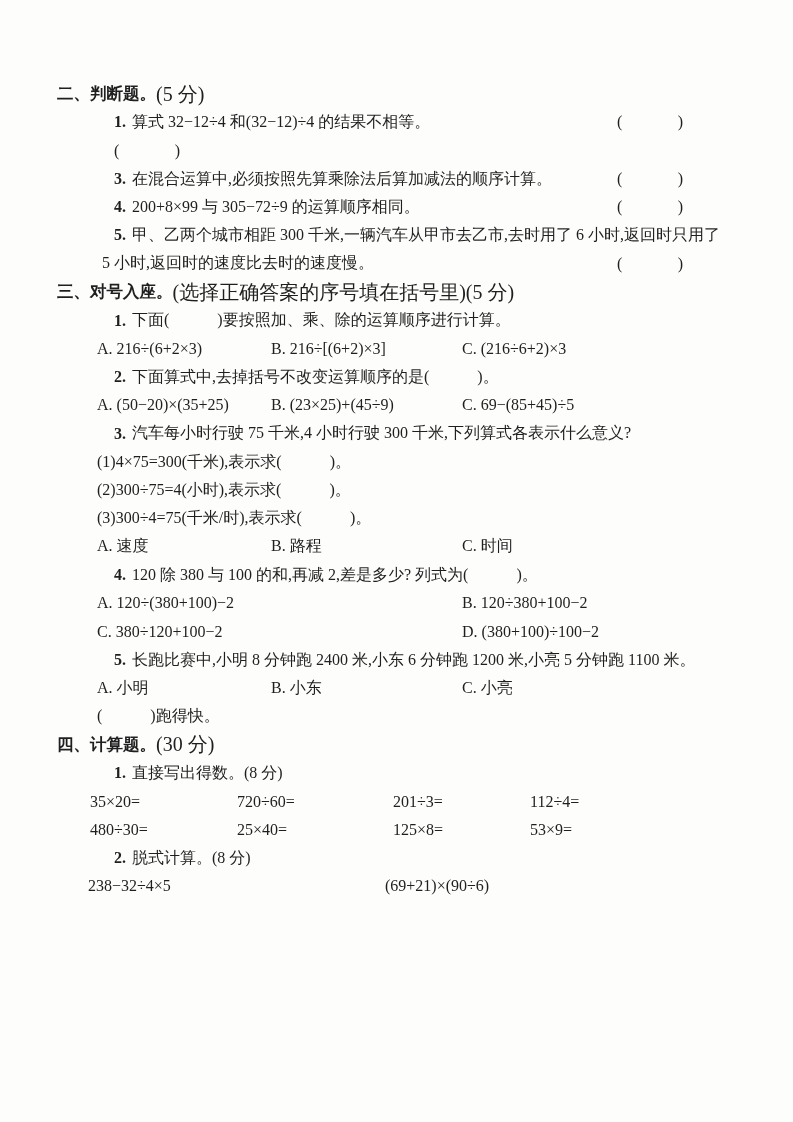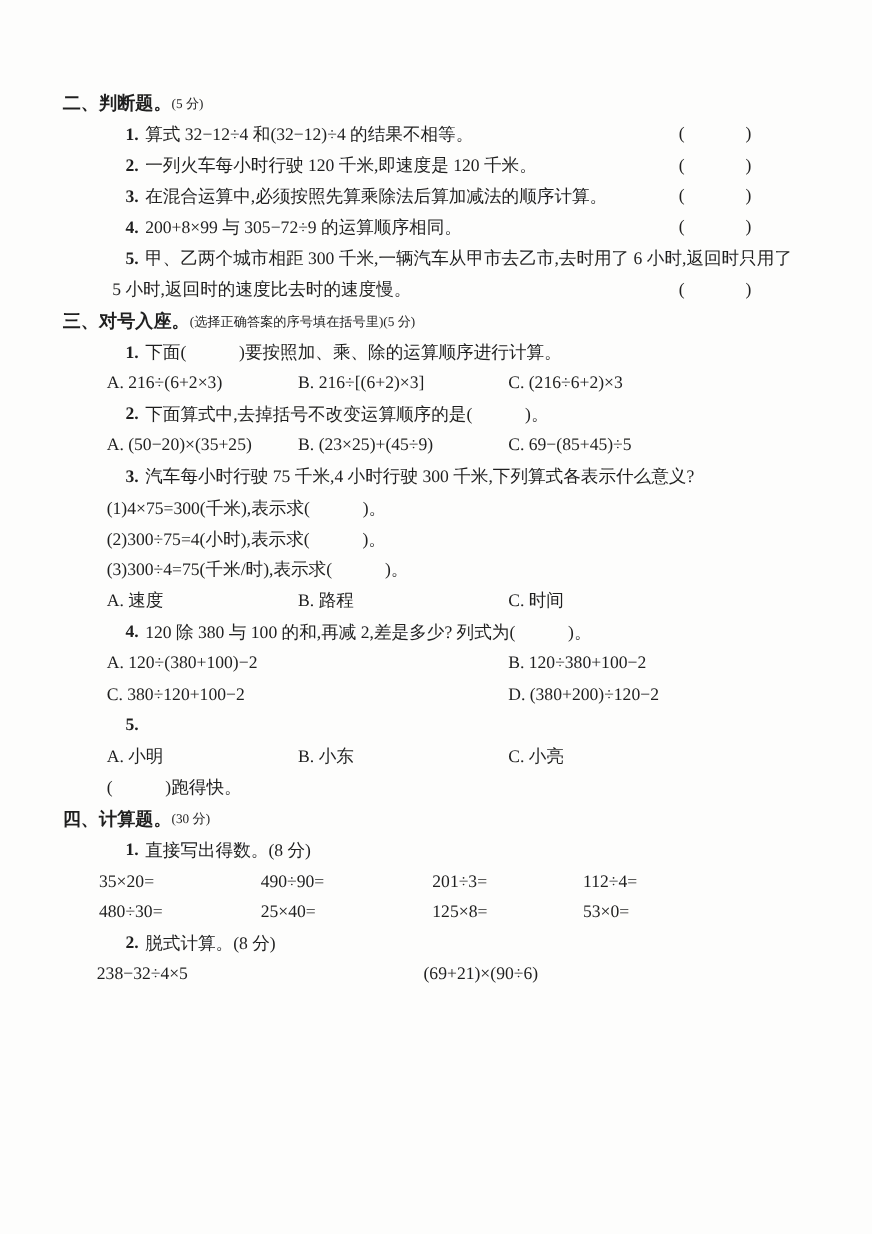--- a/index.html
+++ b/index.html
@@ -26,21 +26,21 @@
   .ind-s  { padding-left: 97px; }   
   .ind-s2 { padding-left: 102px; }  
   .ind-c  { padding-left: 90px; }   
   .ind-e  { padding-left: 88px; }   
 
   .sec-title {
     font-family: "Liberation Sans", "DejaVu Sans", sans-serif;
     font-weight: bold;
     font-size: 16.5px;
   }
-  .sec-rest { font-size: 12px; }
+  .sec-rest { font-size: 20px; }
   .qnum { font-weight: bold; margin-right: 6px; }
 
   .judge-row { justify-content: space-between; padding-right: 110px; }
   .bracket-pair {
     display: inline-flex;
     width: 66px;
     justify-content: space-between;
     flex-shrink: 0;
   }
 
@@ -74,21 +74,20 @@
     <div class="row ind-h">
       <span class="sec-title">二、判断题。</span><span class="sec-rest">(5 分)</span>
     </div>
 
     <div class="row ind-q judge-row">
       <span><span class="qnum">1.</span><span>算式 32−12÷4 和(32−12)÷4 的结果不相等。</span></span>
       <span class="bracket-pair"><span>(</span><span>)</span></span>
     </div>
 
     <div class="row ind-q judge-row">
-      <span><span class="qnum">2.</span><span>一列火车每小时行驶 120 千米,即速度是 120 千米。</span></span>
       <span class="bracket-pair"><span>(</span><span>)</span></span>
     </div>
 
     <div class="row ind-q judge-row">
       <span><span class="qnum">3.</span><span>在混合运算中,必须按照先算乘除法后算加减法的顺序计算。</span></span>
       <span class="bracket-pair"><span>(</span><span>)</span></span>
     </div>
 
     <div class="row ind-q judge-row">
       <span><span class="qnum">4.</span><span>200+8×99 与 305−72÷9 的运算顺序相同。</span></span>
@@ -145,53 +144,53 @@
 
     <div class="row ind-q">
       <span class="qnum">4.</span><span>120 除 380 与 100 的和,再减 2,差是多少? 列式为(　　　)。</span>
     </div>
     <div class="row ind-s">
       <span class="col opt2-1">A. 120÷(380+100)−2</span>
       <span class="col">B. 120÷380+100−2</span>
     </div>
     <div class="row ind-s">
       <span class="col opt2-1">C. 380÷120+100−2</span>
-      <span class="col">D. (380+200)÷120−2</span>
-    </div>
-
-    <div class="row ind-q">
-      <span class="qnum">5.</span>
+      <span class="col">D. (380+100)÷100−2</span>
+    </div>
+
+    <div class="row ind-q">
+      <span class="qnum">5.</span><span>长跑比赛中,小明 8 分钟跑 2400 米,小东 6 分钟跑 1200 米,小亮 5 分钟跑 1100 米。</span>
     </div>
     <div class="row ind-s">
       <span class="col opt3-1">A. 小明</span>
       <span class="col opt3-2">B. 小东</span>
       <span class="col">C. 小亮</span>
     </div>
     <div class="row ind-s">
       <span>(　　　)跑得快。</span>
     </div>
 
     <div class="row ind-h">
       <span class="sec-title">四、计算题。</span><span class="sec-rest">(30 分)</span>
     </div>
 
     <div class="row ind-q">
       <span class="qnum">1.</span><span>直接写出得数。(8 分)</span>
     </div>
     <div class="row ind-c">
       <span class="col calc-1">35×20=</span>
-      <span class="col calc-2">490÷90=</span>
+      <span class="col calc-2">720÷60=</span>
       <span class="col calc-3">201÷3=</span>
       <span class="col">112÷4=</span>
     </div>
     <div class="row ind-c">
       <span class="col calc-1">480÷30=</span>
       <span class="col calc-2">25×40=</span>
       <span class="col calc-3">125×8=</span>
-      <span class="col">53×0=</span>
+      <span class="col">53×9=</span>
     </div>
 
     <div class="row ind-q">
       <span class="qnum">2.</span><span>脱式计算。(8 分)</span>
     </div>
     <div class="row ind-e">
       <span class="col expr-1">238−32÷4×5</span>
       <span class="col">(69+21)×(90÷6)</span>
     </div>
 

